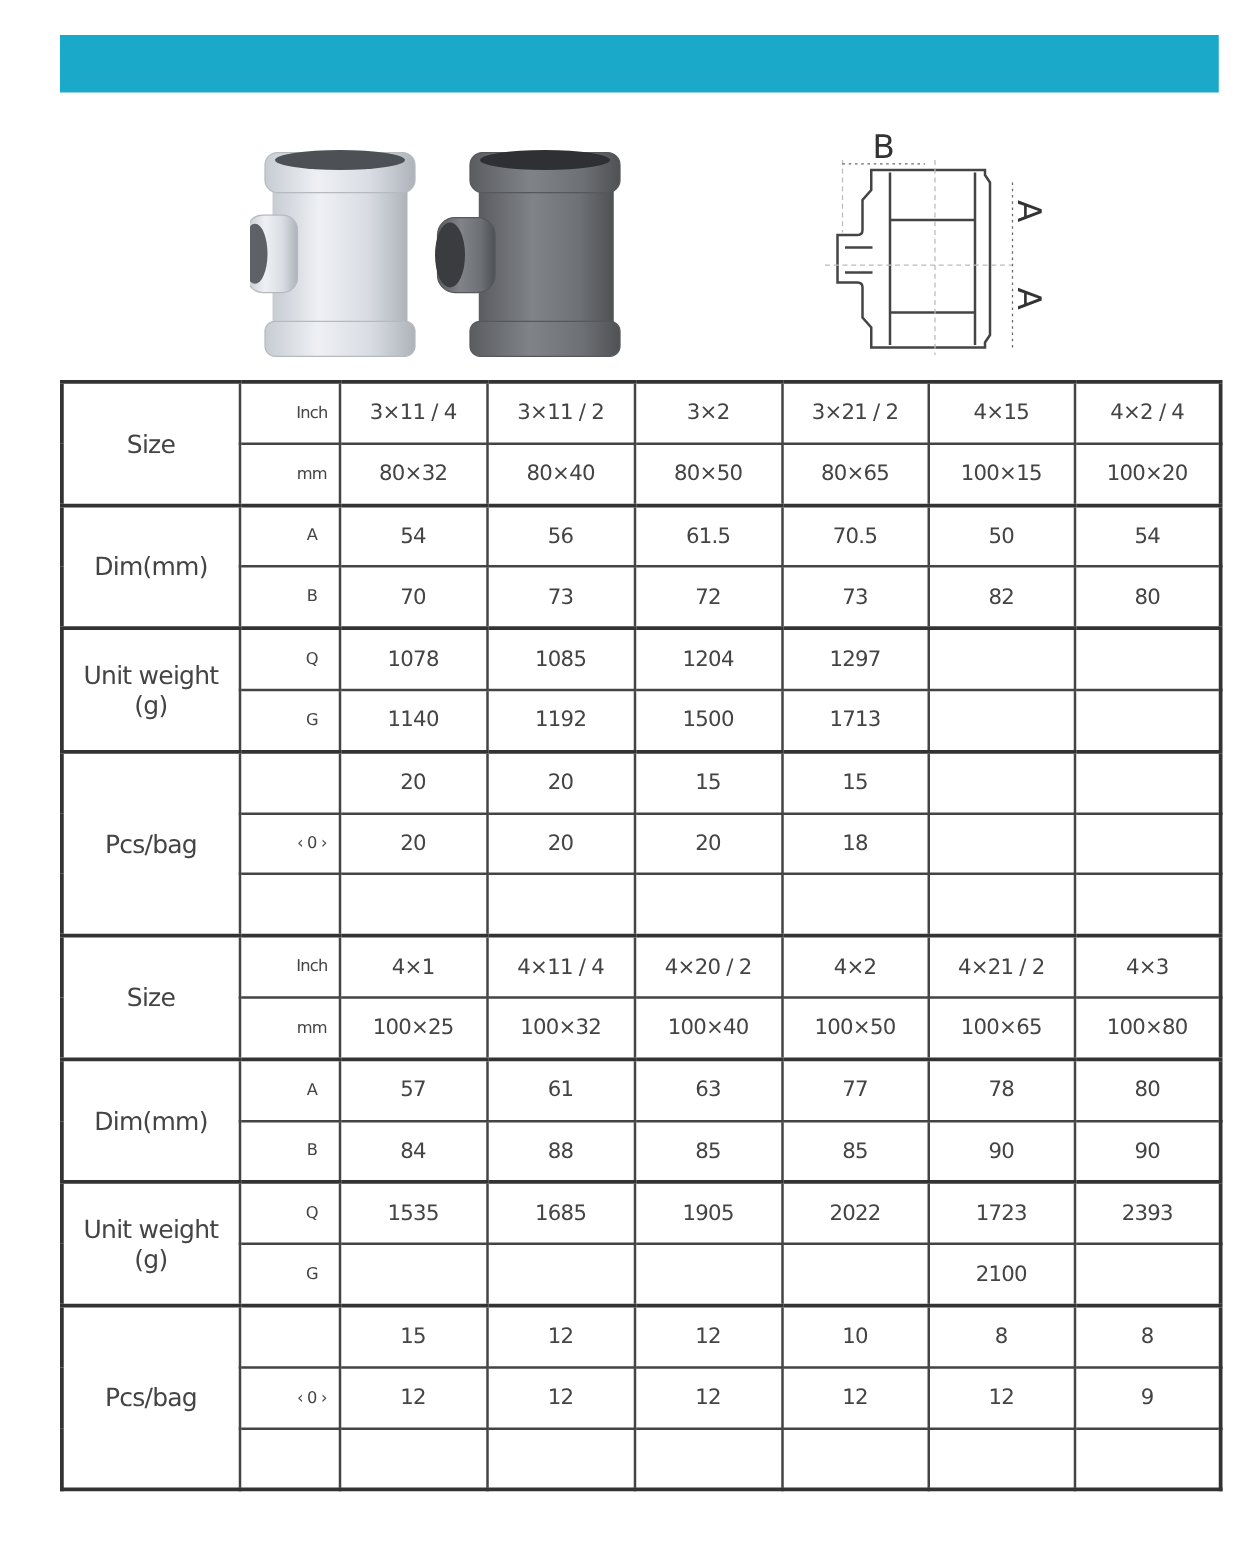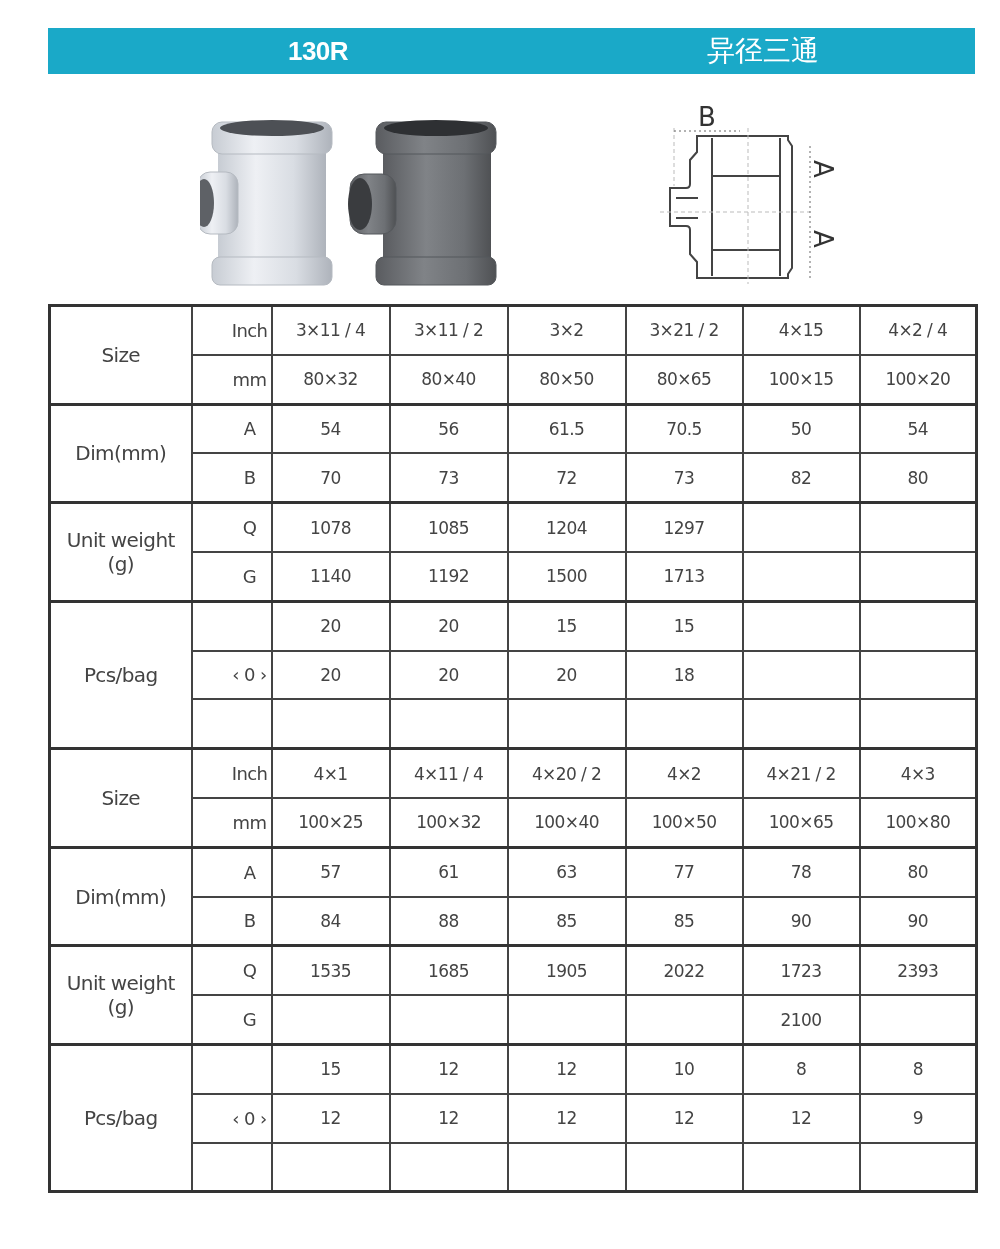--- a/index.html
+++ b/index.html
@@ -13,30 +13,28 @@
     .banner .name { position: absolute; left: 540px; width: 350px; top: 0; height: 46px;
                     line-height: 46px; text-align: center; font-size: 28px; }
     .photo { position: absolute; left: 200px; top: 112px; width: 345px; height: 178px; }
     .drawing { position: absolute; left: 640px; top: 98px; width: 200px; height: 190px; }
     table.spec { position: absolute; left: 48px; top: 304px; border-collapse: collapse;
                  border: 3px solid #333; table-layout: fixed; }
     table.spec td { border: 2px solid #444; text-align: center; vertical-align: middle;
                     height: 46.8px; padding: 0; font-size: 17px; color: #444;
                     font-family: "DejaVu Sans", sans-serif; letter-spacing: -0.6px; }
     table.spec td.grp { font-size: 20px; line-height: 24px; }
-    table.spec td.sub { font-size: 18px; padding-left: 36px; }
+    table.spec td.sub { font-size: 13px; padding-left: 36px; }
     table.spec tr.block-top td { border-top: 3px solid #333; }
     .ph { font-size: 14px; letter-spacing: 1px; }
   </style>
 </head>
 <body>
 
 <div class="banner">
-  <div class="code">130R</div>
-  <div class="name">异径三通</div>
 </div>
 
 <svg class="photo" viewBox="0 0 345 178">
   <defs>
     <linearGradient id="galv" x1="0" x2="1">
       <stop offset="0" stop-color="#c7ccd3"></stop>
       <stop offset="0.35" stop-color="#eef0f4"></stop>
       <stop offset="0.7" stop-color="#d9dde3"></stop>
       <stop offset="1" stop-color="#aeb3bb"></stop>
     </linearGradient>

